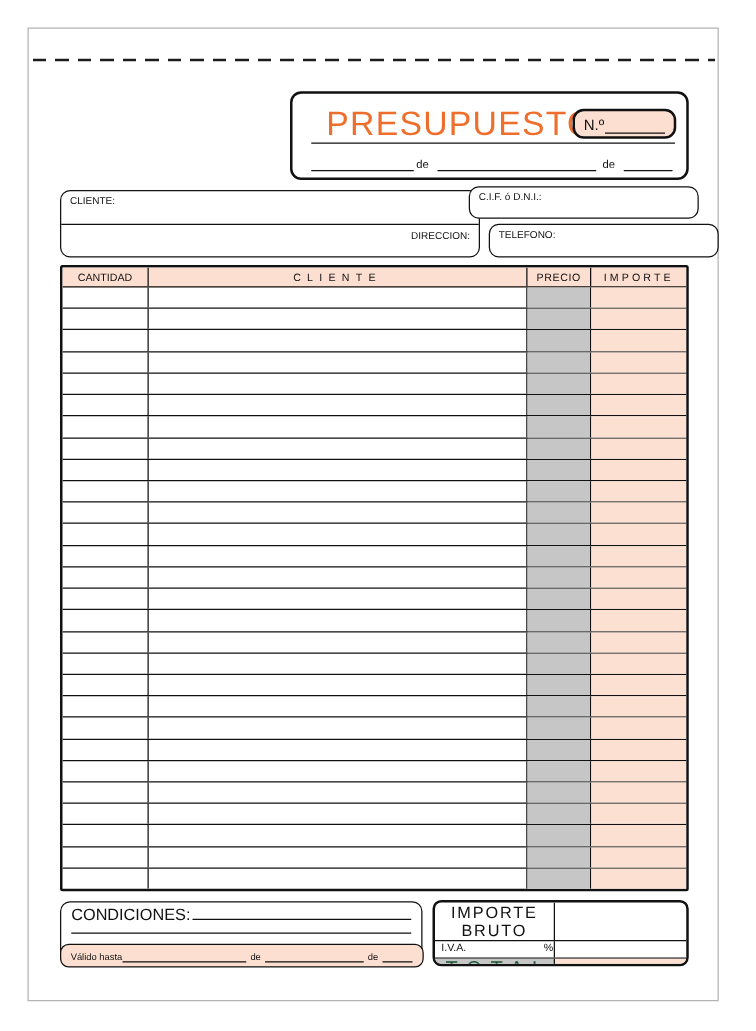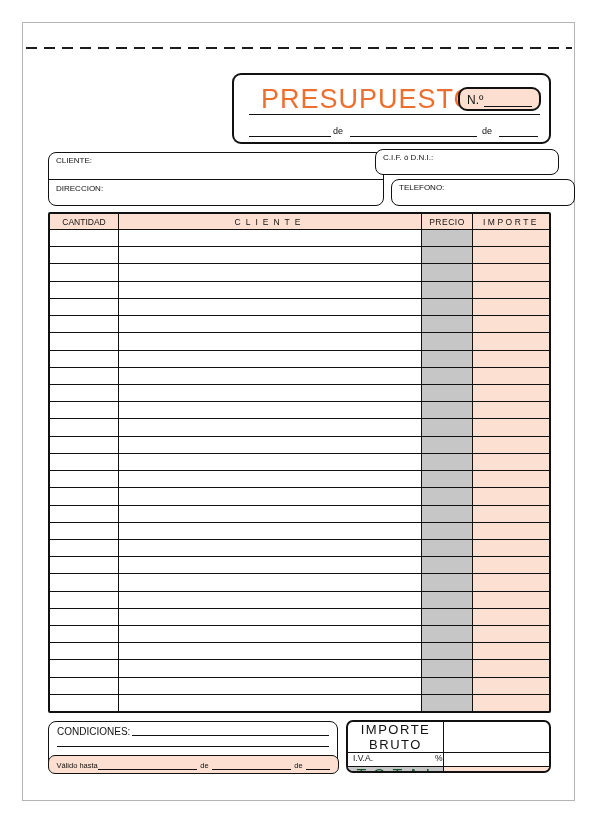--- a/index.html
+++ b/index.html
@@ -21,21 +21,21 @@
   .date-row{position:absolute;left:15px;right:11px;bottom:5px;display:flex;align-items:flex-end;font-size:9px;line-height:11px;}
   .blank{border-bottom:1.5px solid #111;height:10px;}
   .date-row .b1{width:82px;}
   .date-row .b2{flex:1;margin-left:5px;margin-right:3px;}
   .date-row .b3{width:39px;margin-left:5px;}
   .date-row .de{padding:0 2px;}
 
   
   .client-box{position:absolute;left:25px;top:129px;width:336px;height:54px;border:1.5px solid #111;border-radius:8px;box-sizing:border-box;background:#fff;}
   .client-top{height:27px;border-bottom:1px solid #111;box-sizing:border-box;padding:3px 7px;font-size:8px;}
-  .client-bottom{padding:4px 7px;font-size:8px;}
+  .client-bottom{padding:4px 7px;font-size:8px;text-align:right;}
   .cif-box{position:absolute;left:352px;top:126px;width:184px;height:26px;border:1.5px solid #111;border-radius:8px;box-sizing:border-box;padding:3px 7px;font-size:8px;background:#fff;}
   .tel-box{position:absolute;left:368px;top:156px;width:184px;height:27px;border:1.5px solid #111;border-radius:8px;box-sizing:border-box;padding:3px 7px;font-size:8px;background:#fff;}
 
   
   .items{position:absolute;left:25px;top:189px;width:503px;height:501px;border:2px solid #111;border-radius:2px;box-sizing:border-box;background:#fff;overflow:hidden;display:flex;flex-direction:column;}
   .thead{display:grid;grid-template-columns:69px 1fr 51px 76px;height:15px;background:#fcdfd0;border-bottom:1.5px solid #111;flex:none;}
   .thead .hcell{display:flex;align-items:center;justify-content:center;font-size:8.5px;border-right:1px solid #111;box-sizing:border-box;}
   .thead .hcell:last-child{border-right:none;}
   .hc-concepto{letter-spacing:5px;}
   .hc-precio{letter-spacing:0.5px;}
@@ -43,21 +43,21 @@
   .tbody{flex:1;display:flex;flex-direction:column;}
   .trow{flex:1;display:grid;grid-template-columns:69px 1fr 51px 76px;border-bottom:1px solid #111;}
   .trow:last-child{border-bottom:none;}
   .trow .cell{border-right:1px solid #111;box-sizing:border-box;}
   .trow .cell:last-child{border-right:none;}
   .trow .c-precio{background:#c6c6c6;}
   .trow .c-importe{background:#fce0d2;}
 
   
   .cond-box{position:absolute;left:25px;top:698px;width:290px;height:52px;border:1.5px solid #111;border-radius:8px;box-sizing:border-box;background:#fff;}
-  .cond-row1{display:flex;align-items:center;padding:5px 8px 0 8px;font-size:10px;line-height:9px;}
+  .cond-row1{display:flex;align-items:center;padding:5px 8px 0 8px;font-size:13px;line-height:9px;}
   .cond-row1 .blank{flex:1;height:8px;margin-left:2px;border-bottom:1px solid #111;}
   .cond-line2{margin:10px 8px 0 8px;border-bottom:1px solid #111;}
   .valido{position:absolute;left:-1.5px;right:-1.5px;bottom:-1.5px;height:19px;border:1.5px solid #111;border-radius:7px;box-sizing:border-box;background:#fcdfd0;display:flex;align-items:flex-end;padding:0 8px 3px 8px;font-size:7.5px;line-height:9px;}
   .valido .blank{height:8px;border-bottom:1px solid #111;}
   .valido .v1{flex:5;}
   .valido .v2{flex:4;}
   .valido .v3{flex:1.2;}
   .valido .de{padding:0 3px;}
 
   .totals{position:absolute;left:323px;top:697px;width:205px;height:53px;border:2px solid #111;border-radius:7px;box-sizing:border-box;background:#fff;display:flex;flex-direction:column;overflow:hidden;}

